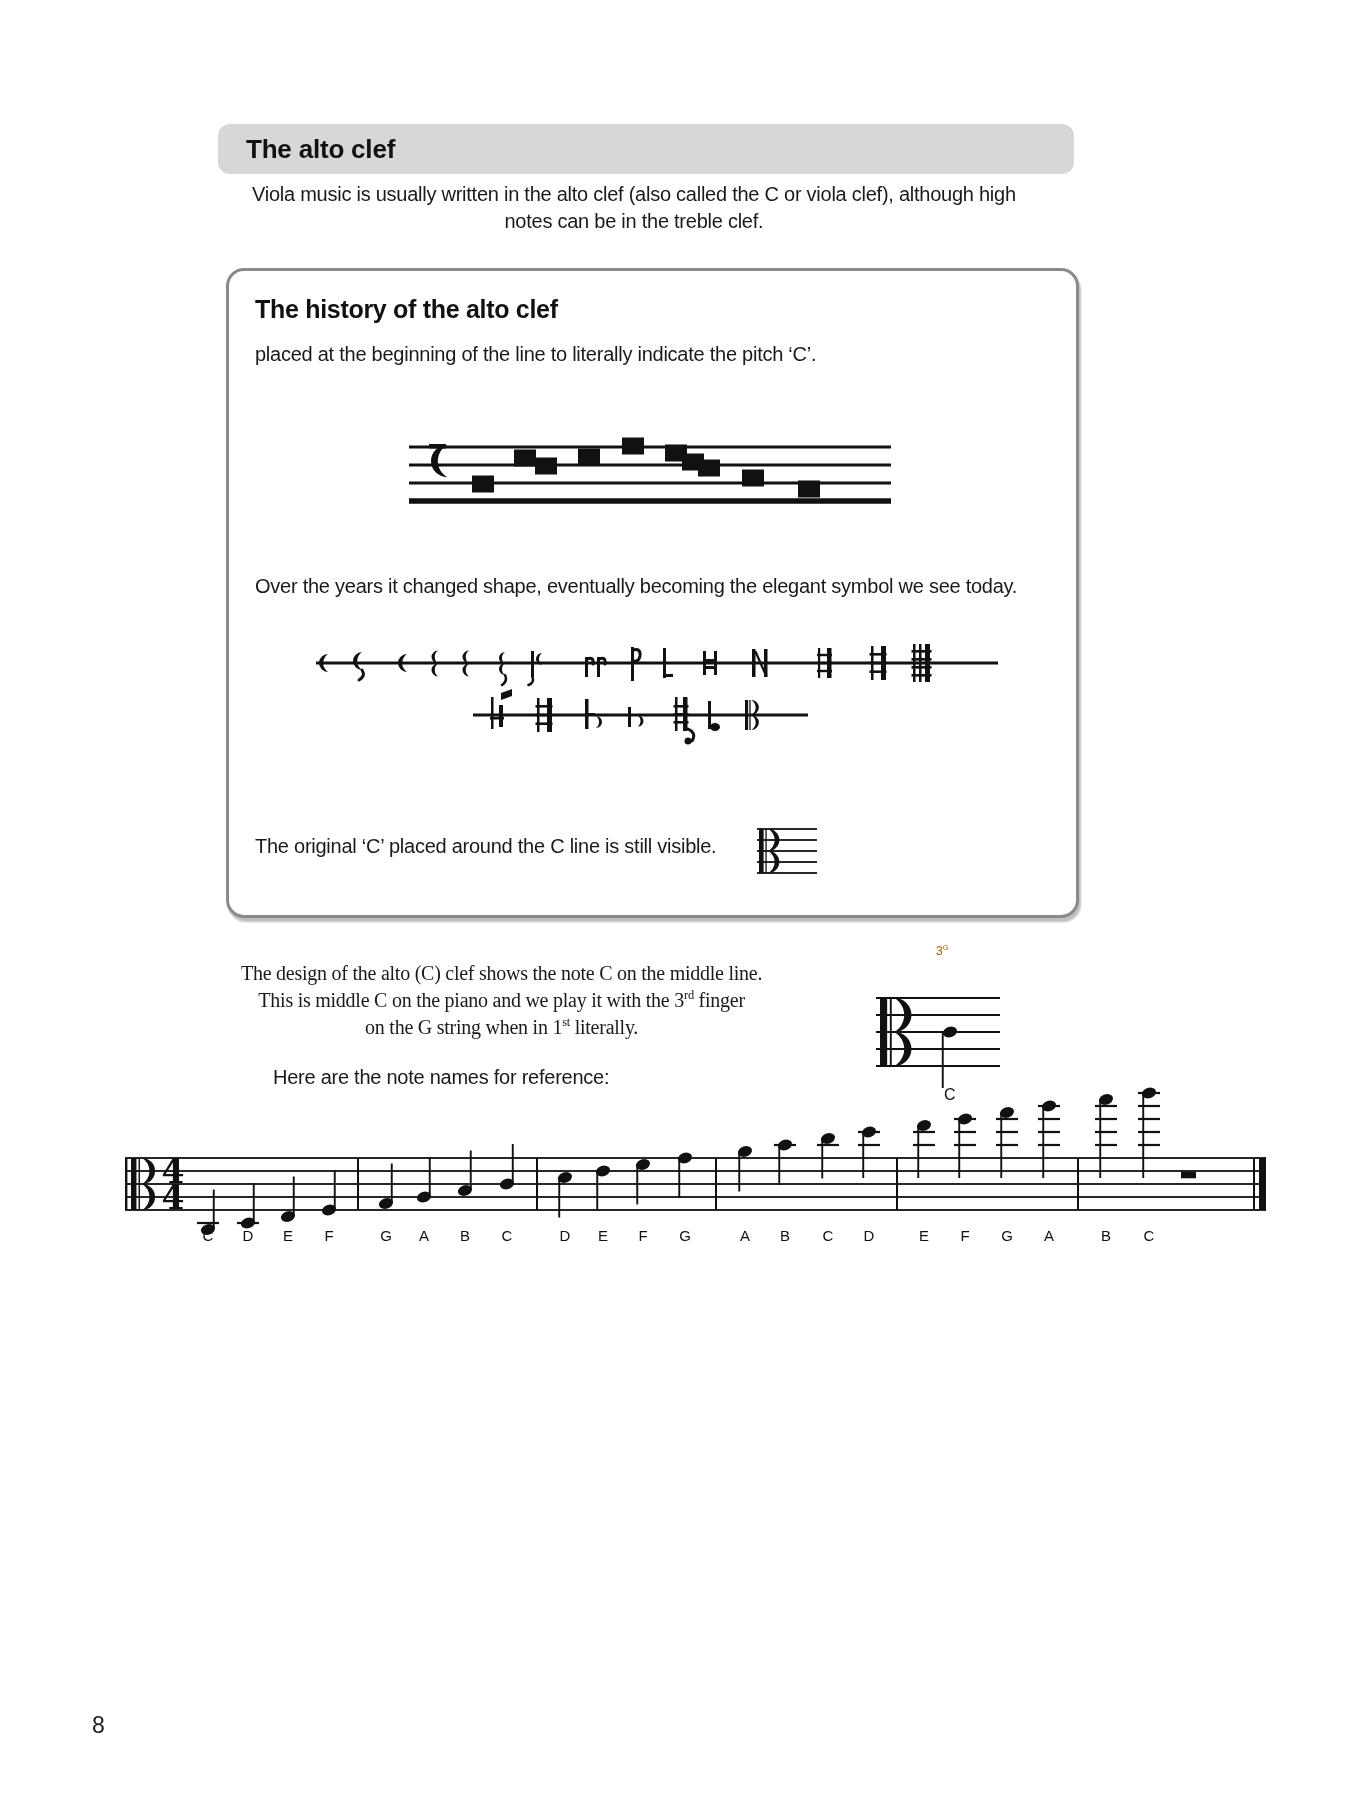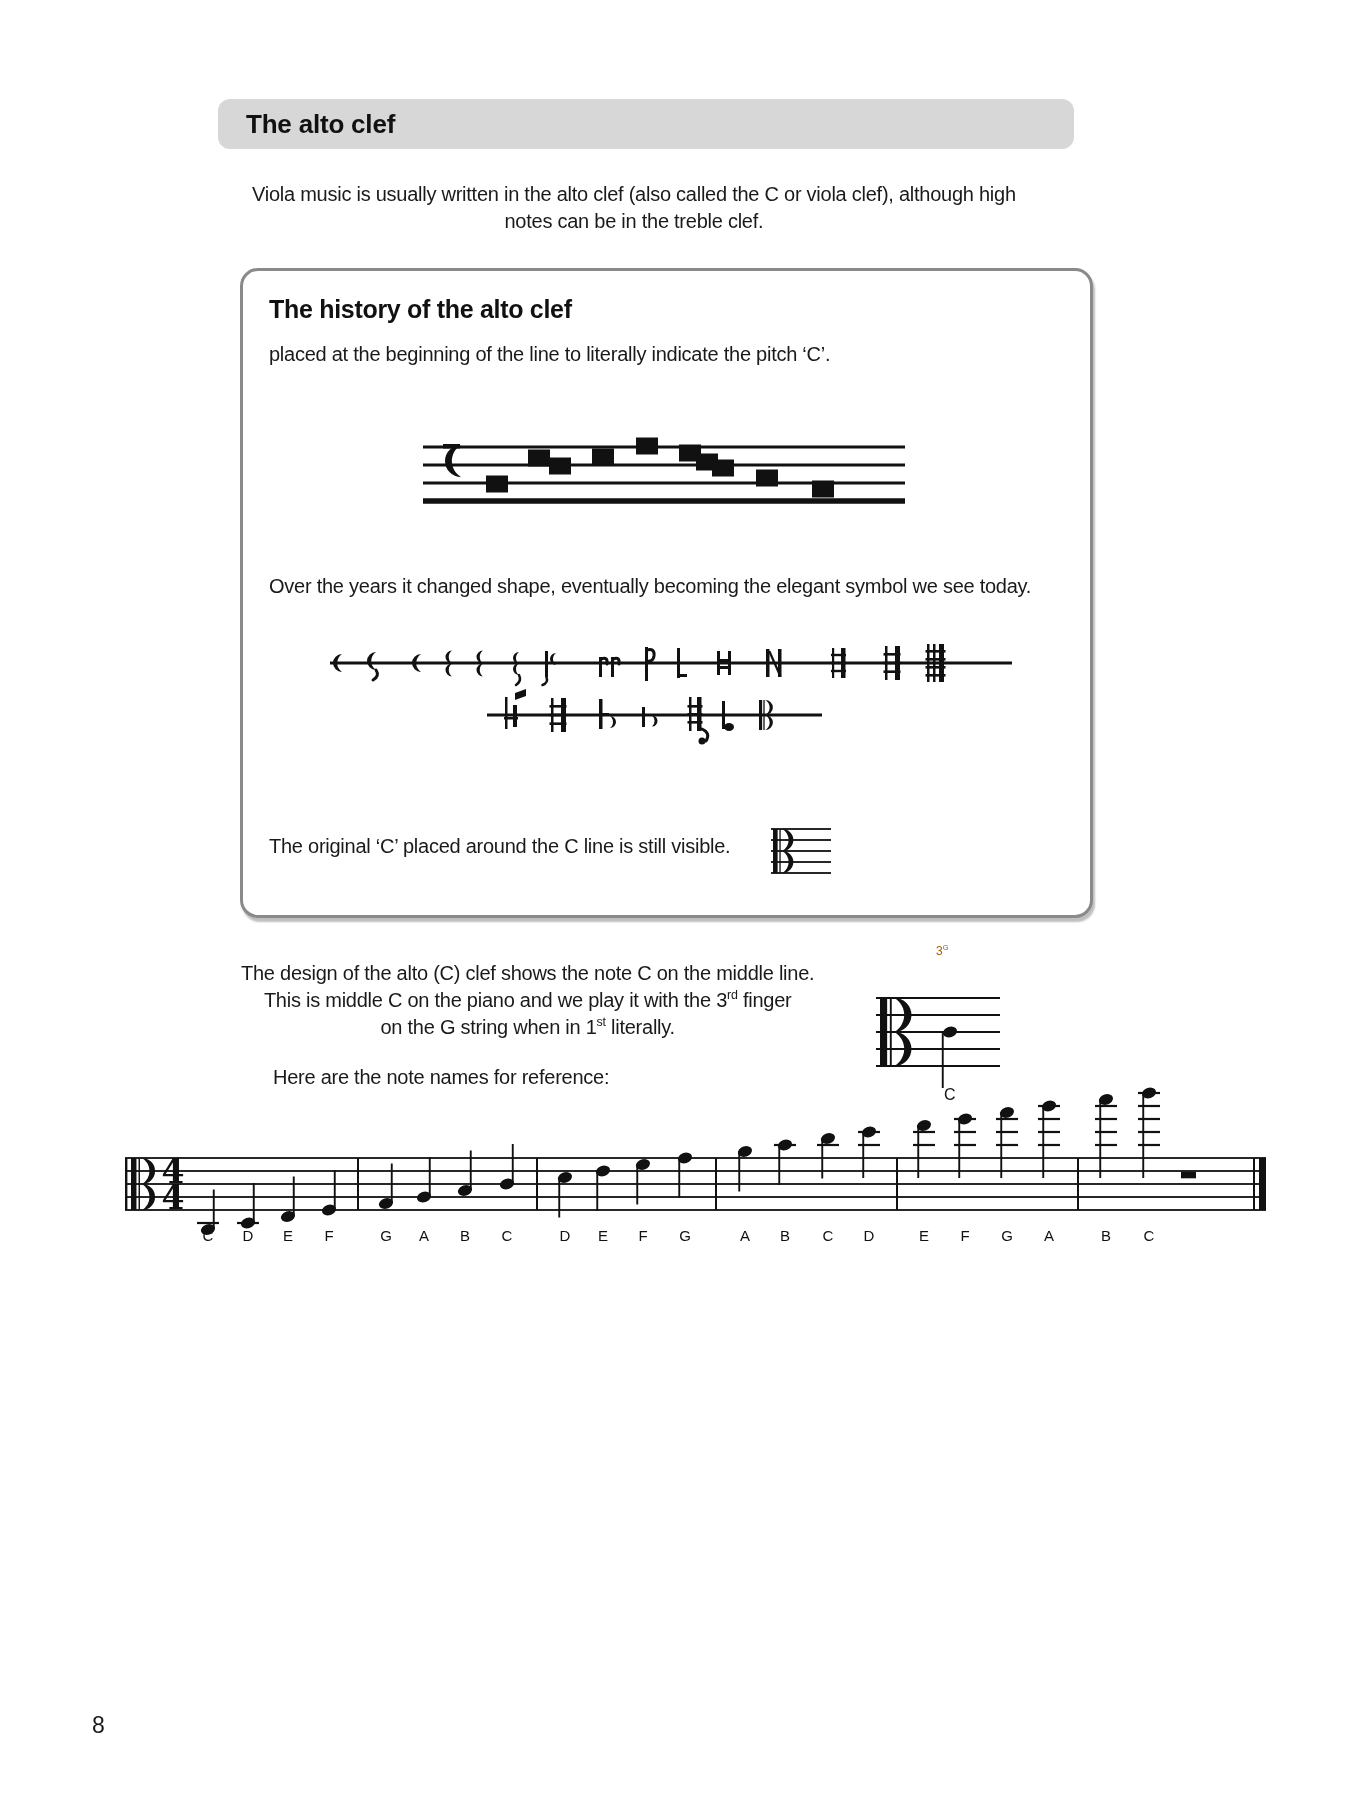--- a/index.html
+++ b/index.html
@@ -3,27 +3,27 @@
 <meta charset="utf-8">
 <style>
   html,body{margin:0;padding:0;background:#ffffff;}
   .page{
     position:relative;width:1367px;height:1816px;background:#ffffff;
     font-family:"Liberation Sans","DejaVu Sans",sans-serif;color:#1a1a1a;overflow:hidden;
   }
   .abs{position:absolute;}
   .nowrap{white-space:nowrap;text-align:center;}
   .banner{
-    position:absolute;left:218px;top:99px;width:856px;height:50px;
+    position:absolute;left:218px;top:124px;width:856px;height:50px;
     background:#d7d7d7;border-radius:12px;display:flex;align-items:center;
   }
   .banner .title{font-size:26px;font-weight:bold;letter-spacing:-0.2px;padding-left:28px;color:#111;}
   .bodytext{font-size:20px;line-height:27px;letter-spacing:-0.25px;color:#1a1a1a;}
   .history-box{
-    position:absolute;left:240px;top:268px;width:853px;height:650px;
+    position:absolute;left:226px;top:268px;width:853px;height:650px;
     border:3px solid #8a8a8a;border-radius:18px;background:#ffffff;
     box-shadow:2px 4px 2px #bfbfbf;box-sizing:border-box;
   }
   .box-heading{position:absolute;left:26px;top:24px;margin:0;font-size:25px;font-weight:bold;letter-spacing:-0.3px;color:#111;}
   .pagenum{position:absolute;left:92px;top:1712px;font-size:23px;color:#1a1a1a;}
   sup{font-size:62%;vertical-align:super;line-height:0;}
   svg{display:block;overflow:visible;}
   .fig-label{font-size:12px;color:#a16207;}
   .note-c-label{font-size:16px;color:#111;}
 </style>
@@ -208,21 +208,21 @@
         <rect x="2" y="45.1" width="60" height="1.8" fill="#111"></rect>
         <g>
           <rect x="4" y="2" width="4.62" height="44" fill="#111"></rect>
           <rect x="10.379999999999999" y="2" width="1.3" height="44" fill="#111"></rect>
           <path d="M 13.35 2 A 11 11 0 0 1 13.35 24 A 12.76 12.76 0 0 0 13.35 2 Z" fill="#111"></path>
           <path d="M 13.35 24 A 11 11 0 0 1 13.35 46 A 12.76 12.76 0 0 0 13.35 24 Z" fill="#111"></path>
         </g>
       </svg>
   </div>
 
-  <div class="abs bodytext" style="left:241px;top:960px;">
+  <div class="abs bodytext" style="left:241px;top:960px;font-family:Liberation Serif, serif;">
     <div class="nowrap">The design of the alto (C) clef shows the note C on the middle line.</div>
     <div class="nowrap"><span>This is middle C on the piano and we play it with the 3</span><sup>rd</sup><span> finger</span></div>
     <div class="nowrap"><span>on the G string when in 1</span><sup>st</sup><span> literally.</span></div>
   </div>
 
   <svg id="middle-c-staff" class="abs" style="left:870px;top:942px;" width="135" height="170">
       <rect x="6" y="55" width="124" height="2" fill="#111"></rect>
       <rect x="6" y="72" width="124" height="2" fill="#111"></rect>
       <rect x="6" y="89" width="124" height="2" fill="#111"></rect>
       <rect x="6" y="106" width="124" height="2" fill="#111"></rect>

